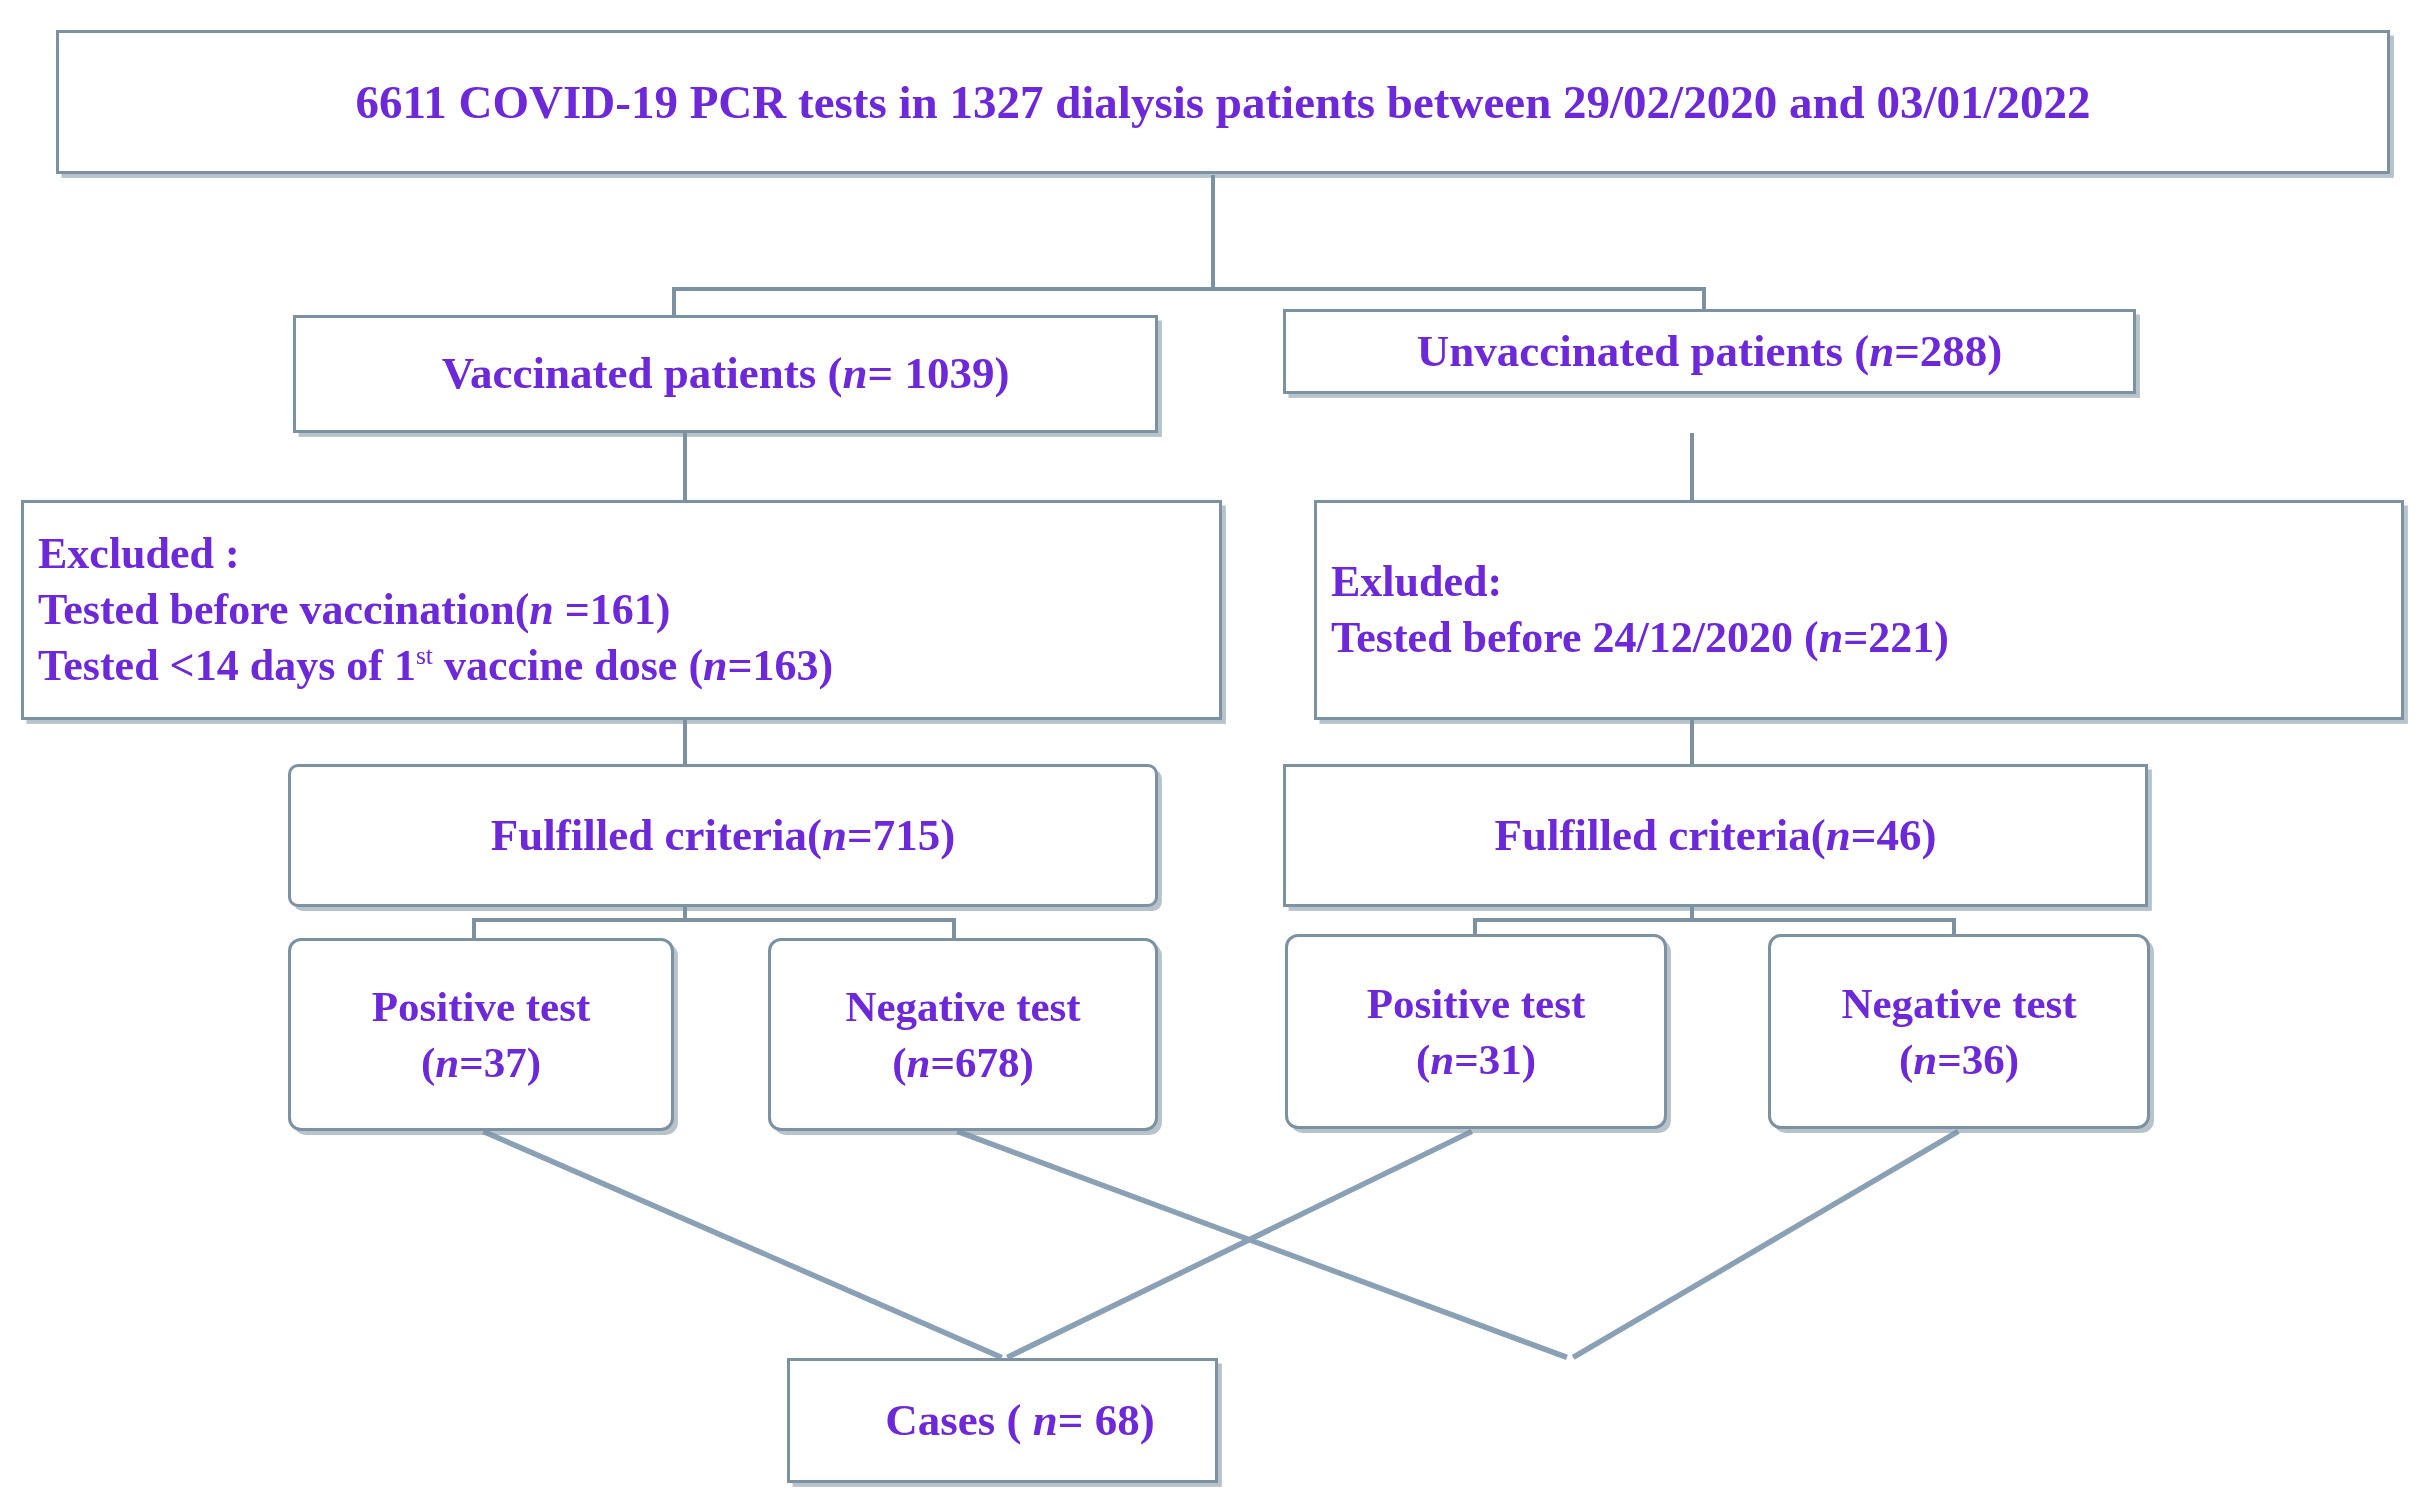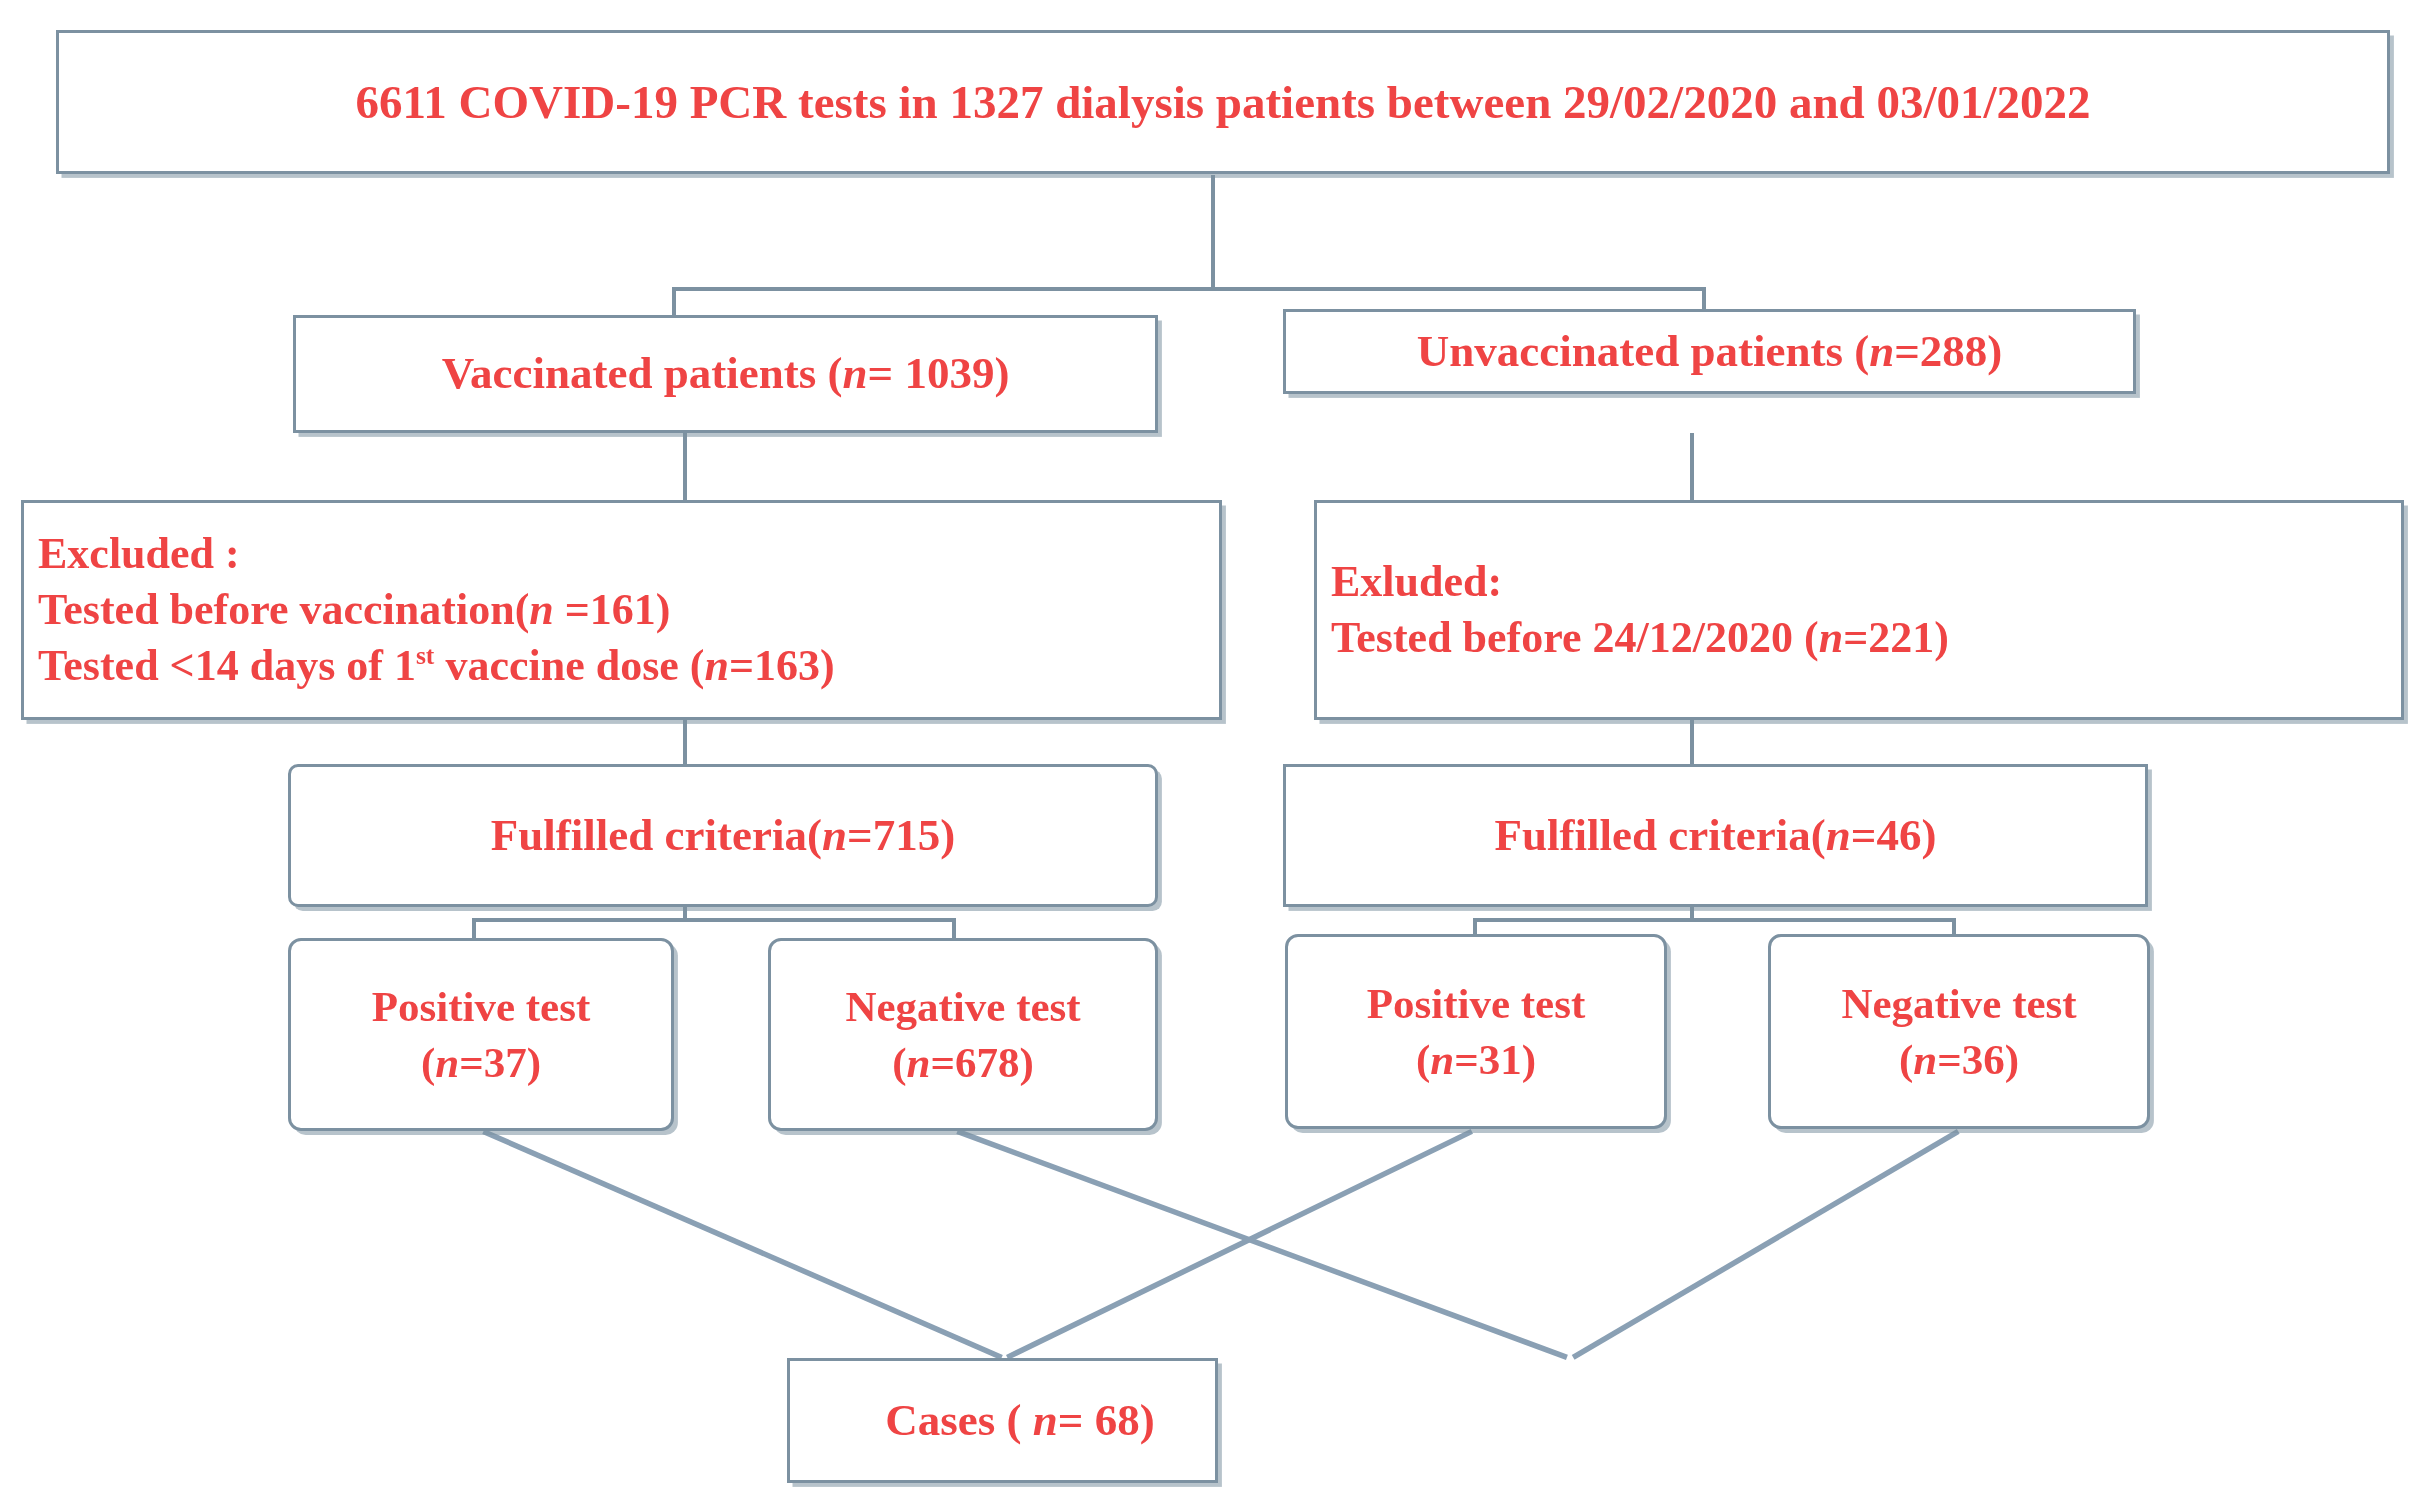--- a/index.html
+++ b/index.html
@@ -20,35 +20,35 @@
   
   .node {
     position: absolute;
     box-sizing: border-box;
     background: #ffffff;
     border: 3.9px solid #7c91a1;
     box-shadow: 4.7px 4.7px 0 -0.8px rgba(124,145,161,0.55);
     display: flex;
     flex-direction: column;
     justify-content: center;
-    color: #ef4444;
+    color: #6d28d9;
     font-weight: bold;
     line-height: 1.28;
     z-index: 5;
   }
   .node.center { align-items: center; text-align: center; }
   .node.left   { align-items: flex-start; text-align: left; padding-left: 14px; }
 
   .t-title   { font-size: 47px; }
   .t-big     { font-size: 45px; }
   .t-body    { font-size: 44px; }
   .t-small   { font-size: 43px; border-radius: 13px; }
 
   .ital { font-style: italic; font-weight: bold; }
-  sup.sup { font-size: 0.58em; vertical-align: super; line-height: 0; font-weight: bold; }
+  sup.sup { font-size: 0.58em; vertical-align: super; line-height: 0; font-weight: normal; }
 
   .line {
     position: absolute;
     background: #7c91a1;
     z-index: 1;
   }
   .vline { width: 3.9px; }
   .hline { height: 3.9px; }
 
   svg.diagonals {

